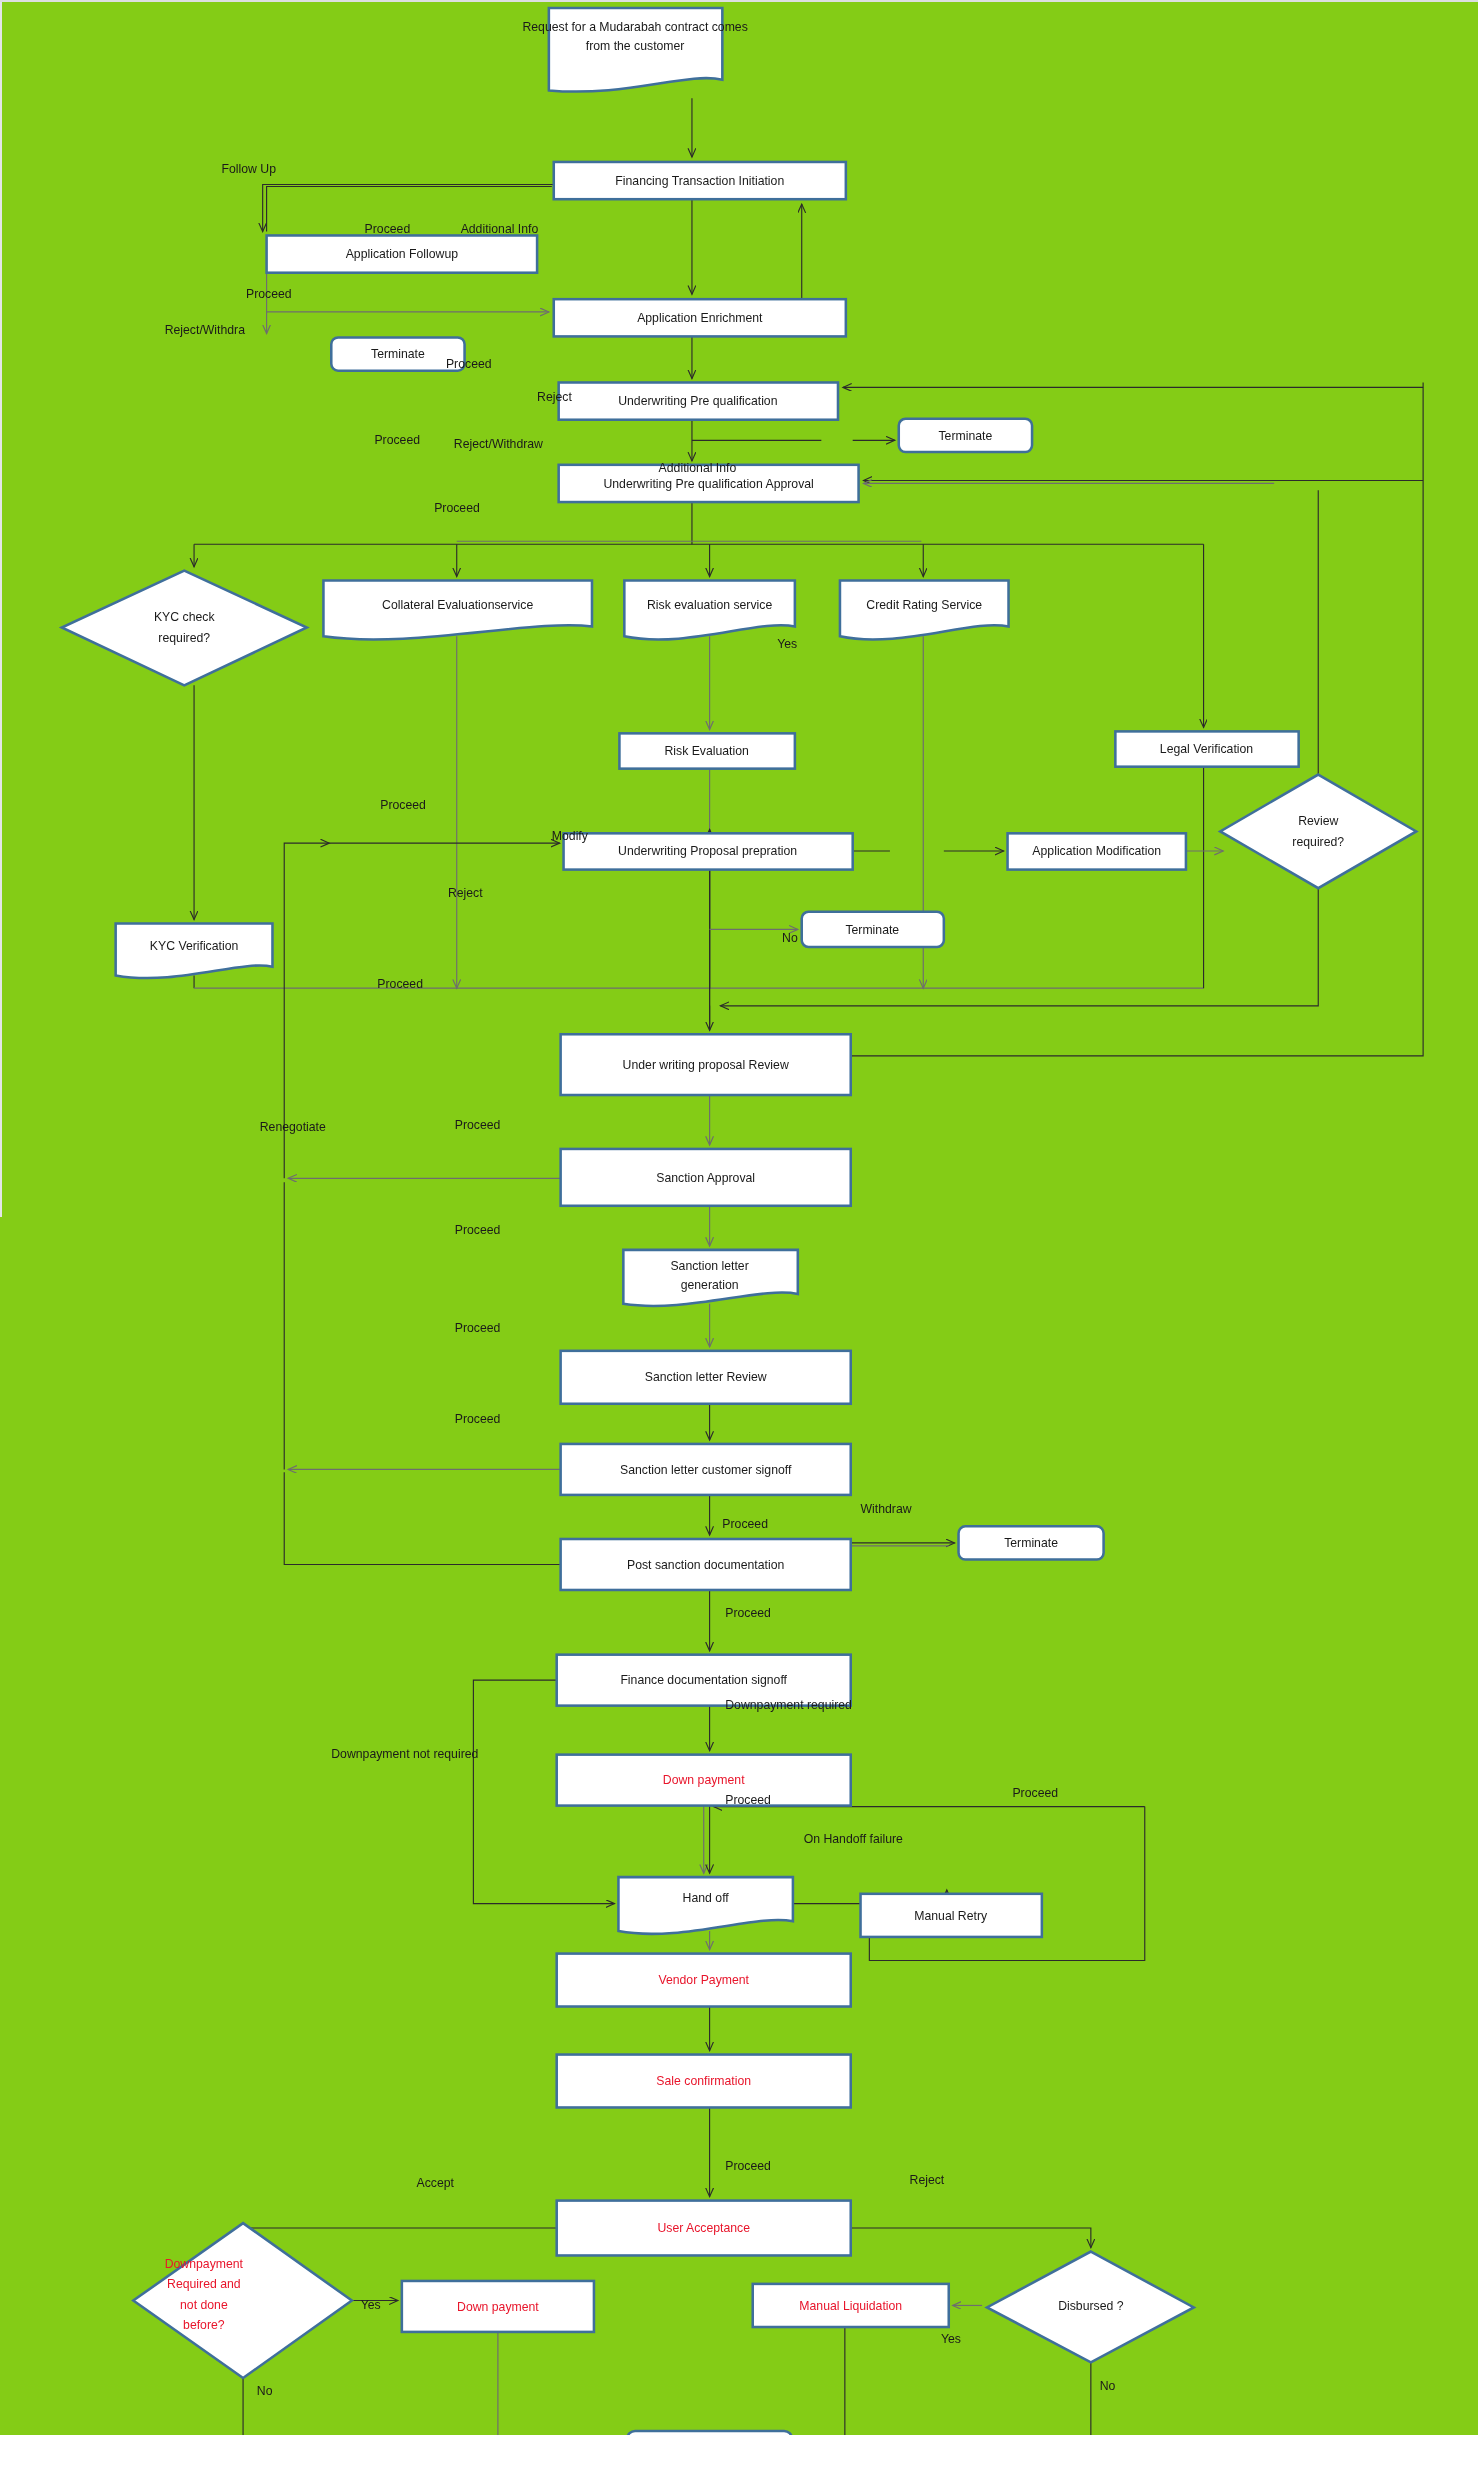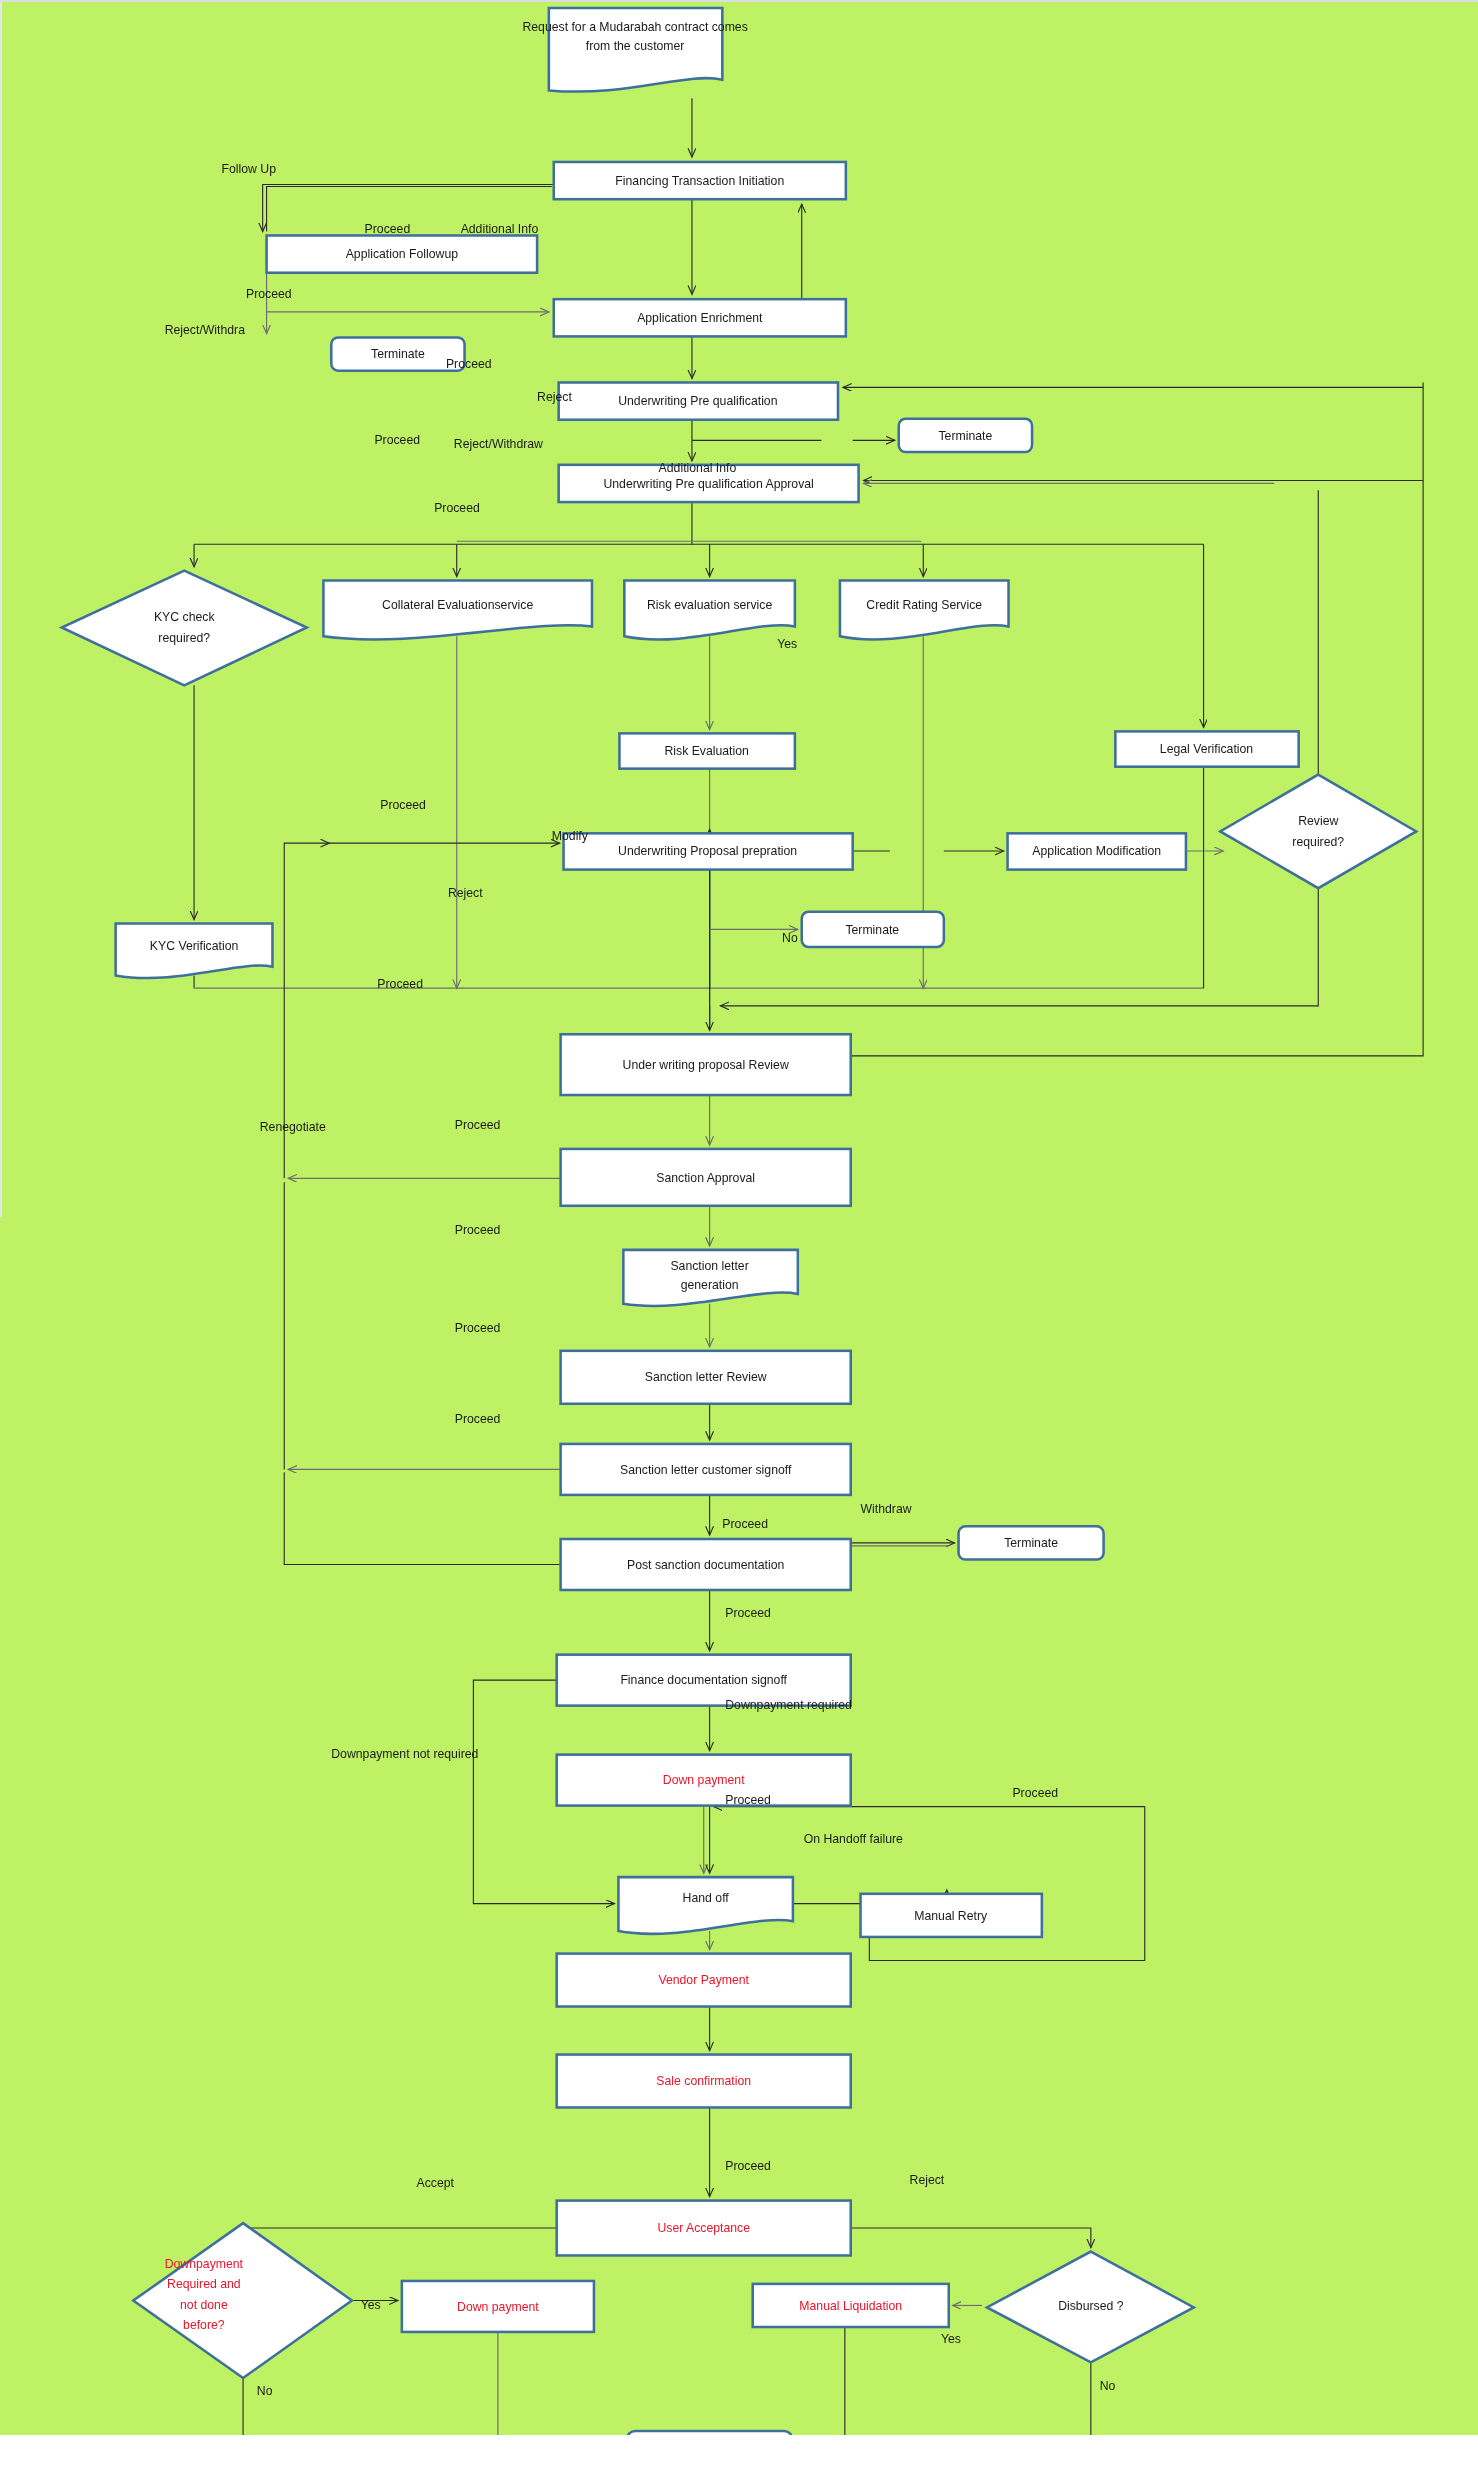--- a/index.html
+++ b/index.html
@@ -1,17 +1,17 @@
 <!DOCTYPE html>
 <html><head>
 <meta charset="utf-8">
 <style>
   html,body{margin:0;padding:0;background:#ffffff;}
   body{font-family:"Liberation Sans", sans-serif;}
-  #stage{position:relative;width:1478px;height:2435px;background:#bef264;overflow:hidden;}
+  #stage{position:relative;width:1478px;height:2435px;background:#84cc16;overflow:hidden;}
   svg#chart{position:absolute;left:0;top:0;width:1478px;height:2488px;}
   .nodetext{font-family:"Liberation Sans", sans-serif;font-size:12.5px;fill:#1a1a1a;text-anchor:middle;dominant-baseline:middle;}
   .nodetext.red{fill:#e8152b;}
   .edgelabel{font-family:"Liberation Sans", sans-serif;font-size:12.5px;fill:#1a1a1a;dominant-baseline:middle;}
   .shape{fill:#ffffff;stroke:#3f6f9b;stroke-width:2.6;}
   .conn{stroke:#2b2b2b;stroke-width:1.15;fill:none;}
   .conn.grey{stroke:#6e6e6e;stroke-width:1.2;}
   .topline{position:absolute;left:0;top:0;width:1478px;height:2px;background:#dcdee1;}
   .leftedge{position:absolute;left:0;top:2px;width:2px;height:1215px;background:#e3e5e8;}
 </style>

